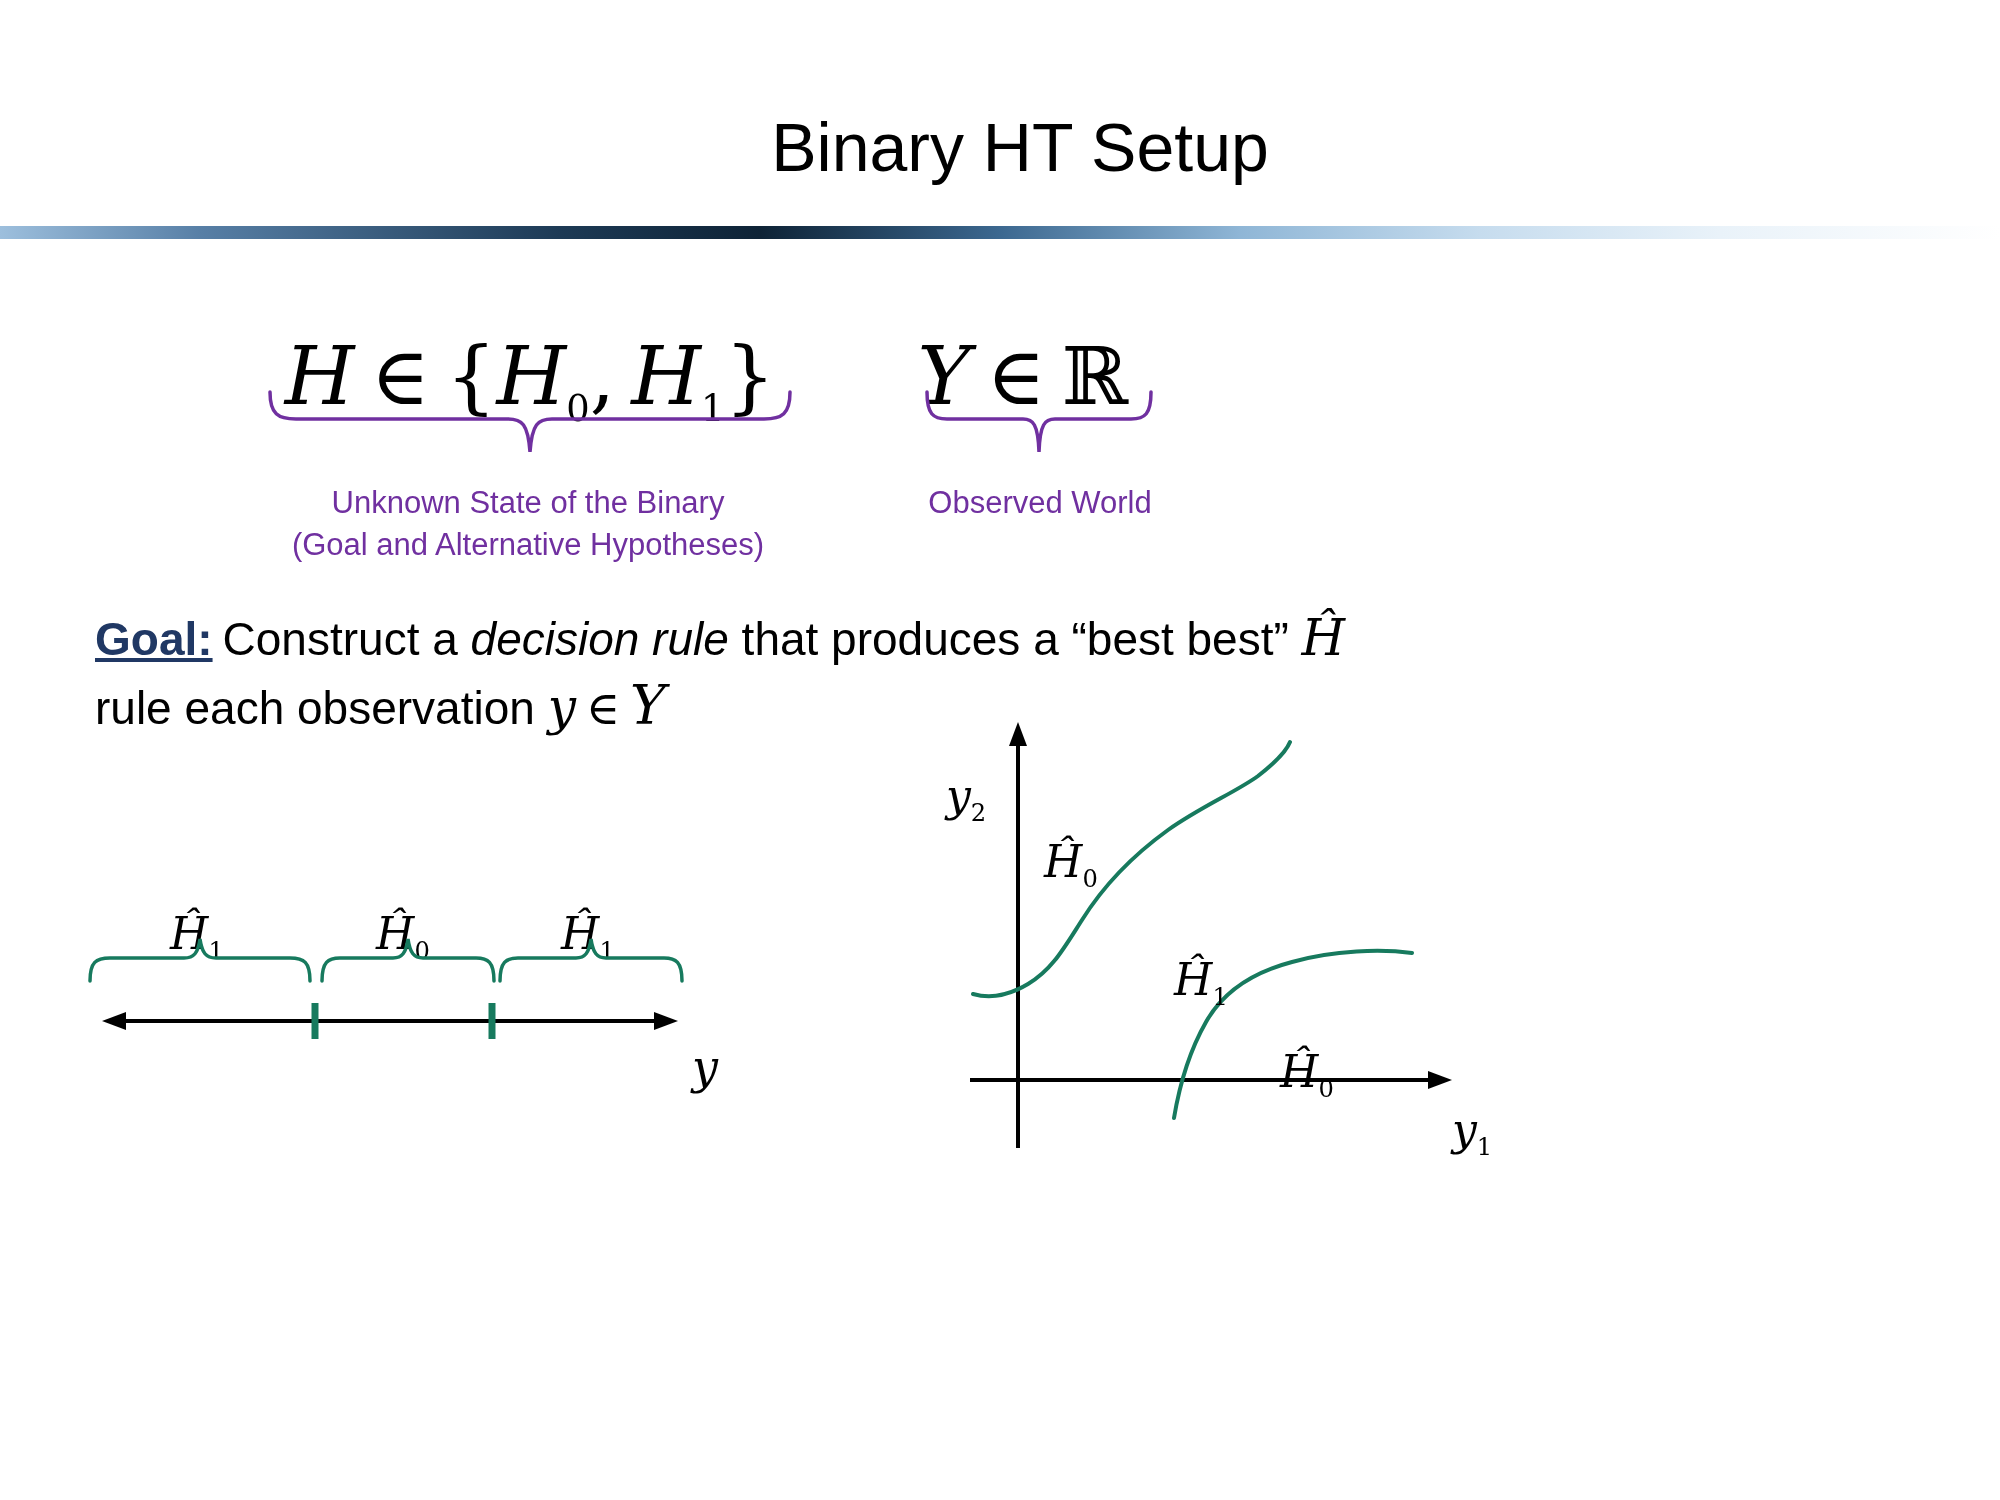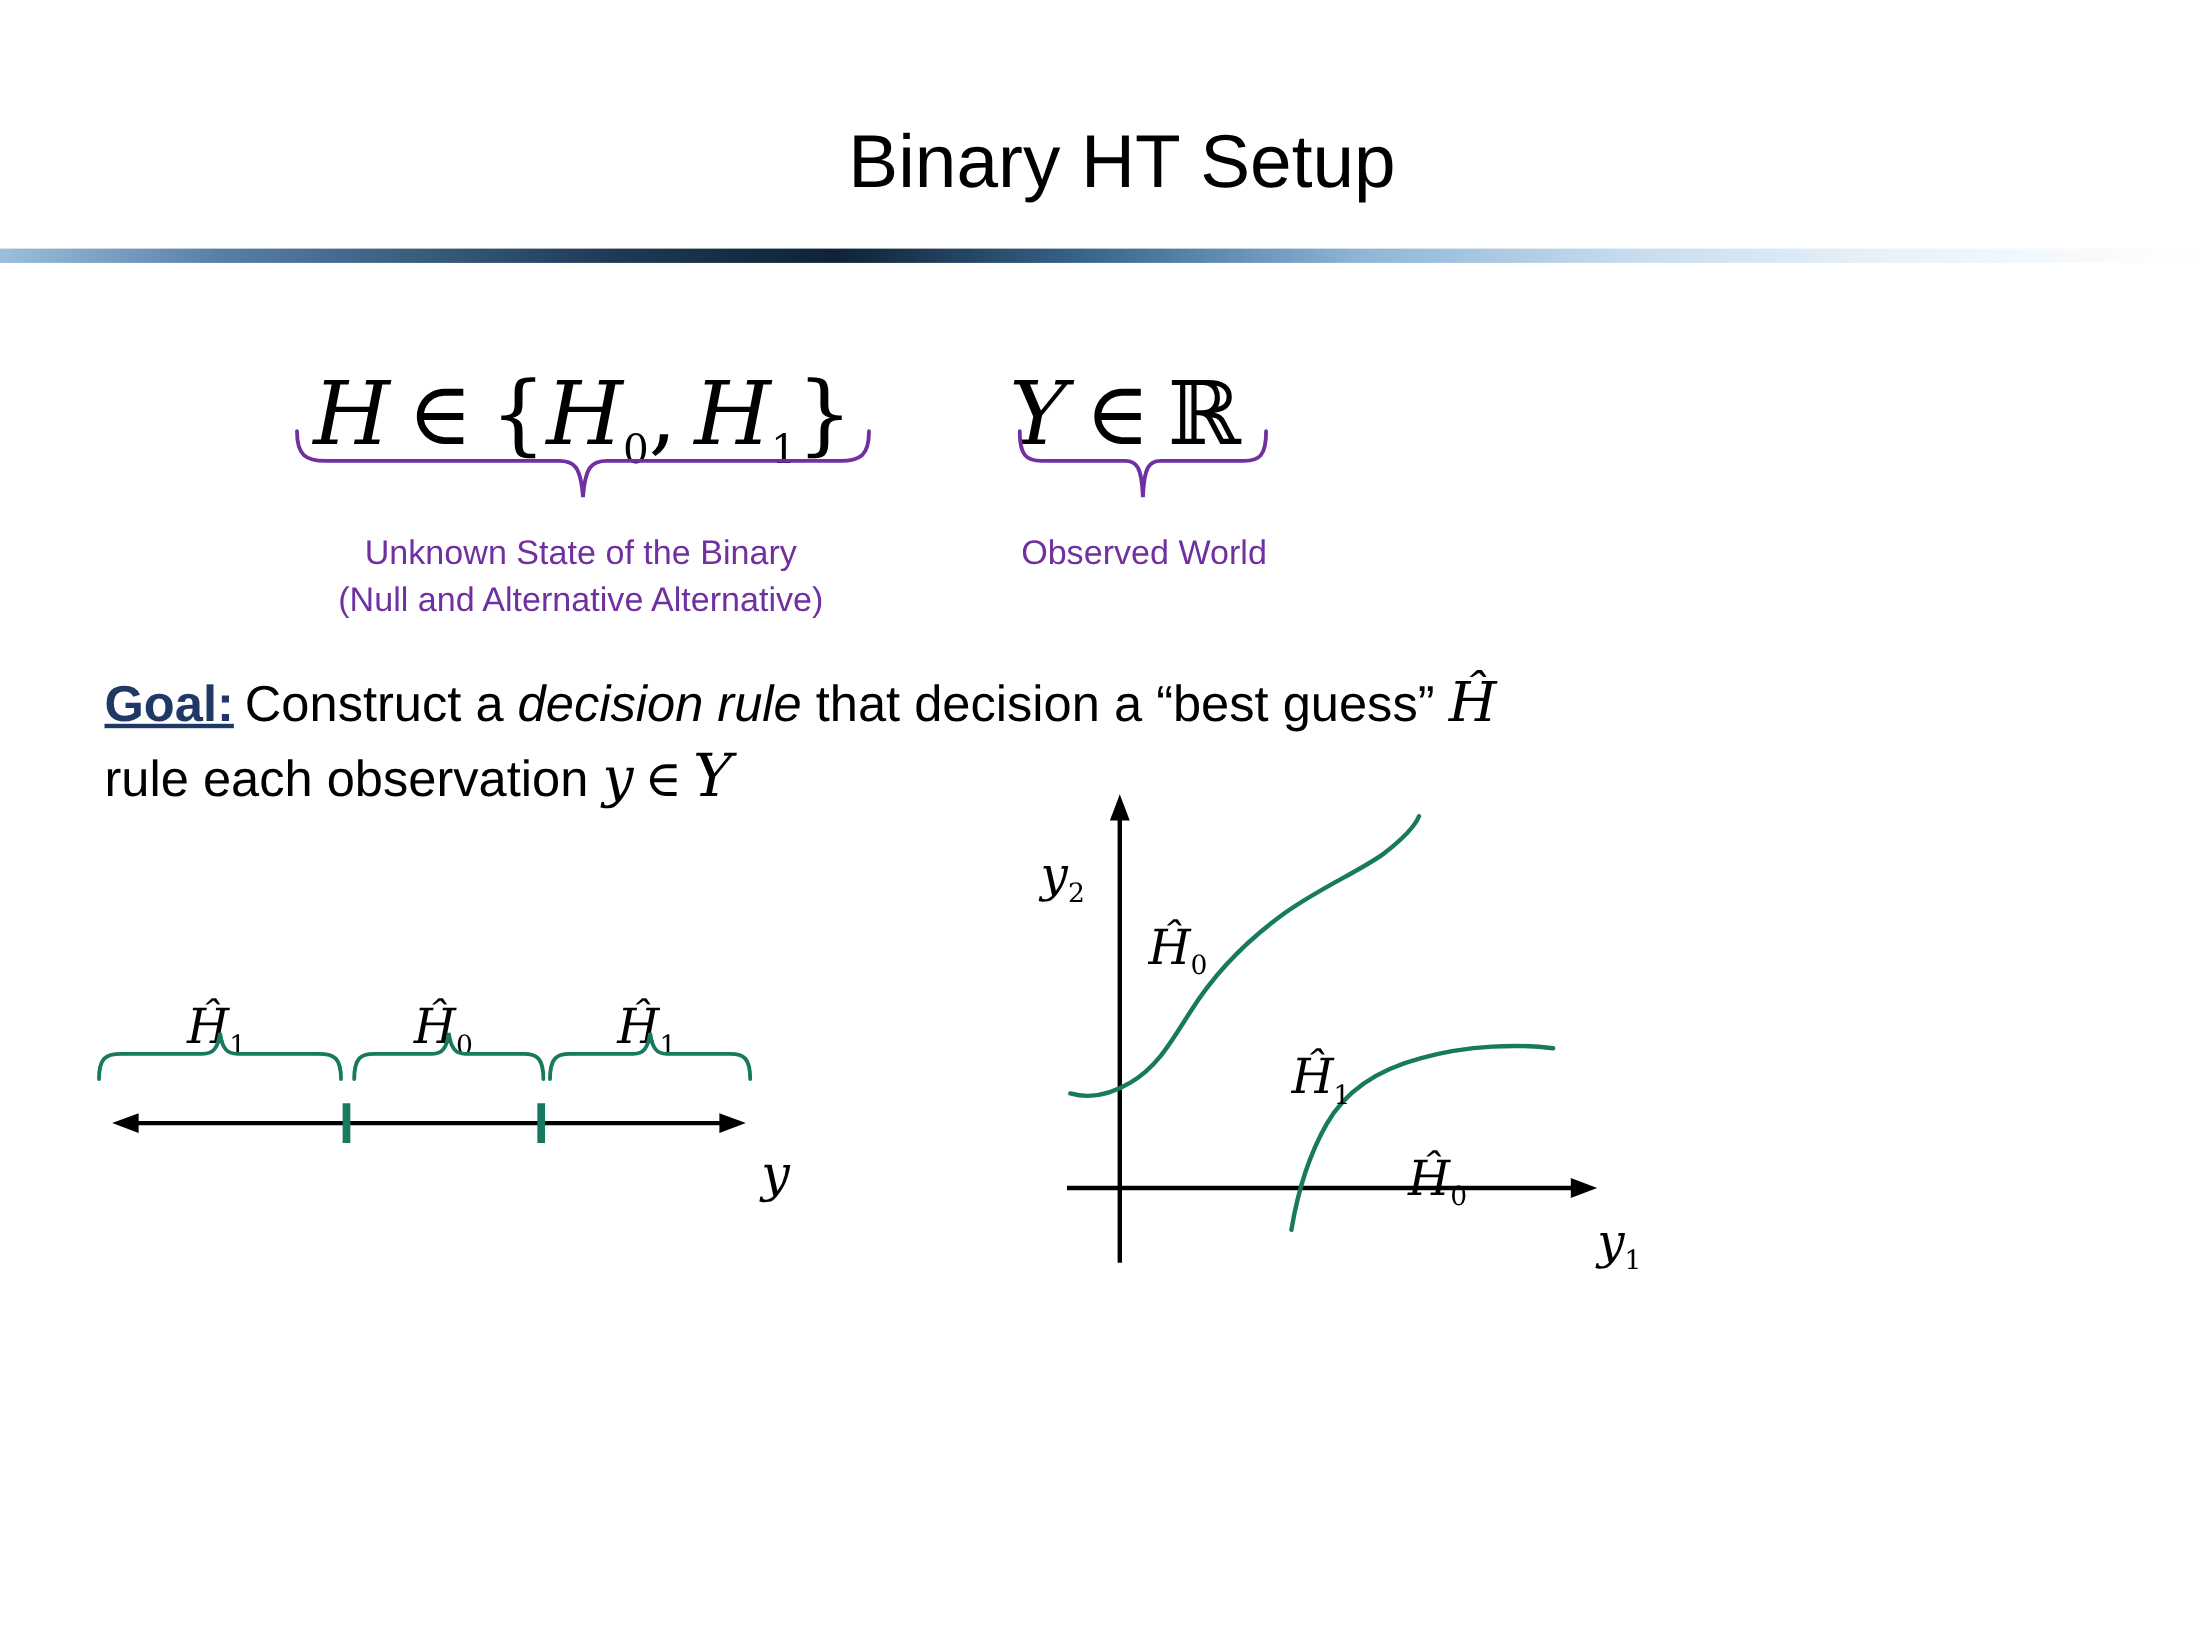--- a/index.html
+++ b/index.html
@@ -77,26 +77,26 @@
 
   <svg class="abs brace" style="top:388px;left:268px;" width="524" height="72" viewBox="0 0 524 72">
     <path d="M2,4 C2,26 10,31 28,31 L240,31 C254,31 260,36 262,64 C264,36 270,31 284,31 L496,31 C514,31 522,26 522,4"></path>
   </svg>
   <svg class="abs brace" style="top:388px;left:925px;" width="228" height="72" viewBox="0 0 228 72">
     <path d="M2,4 C2,26 8,31 22,31 L98,31 C108,31 113,36 114,64 C115,36 120,31 130,31 L206,31 C220,31 226,26 226,4"></path>
   </svg>
 
   <div class="abs purple-note note-left">
     <div>Unknown State of the Binary</div>
-    <div>(Null and Alternative Alternative)</div>
+    <div>(Goal and Alternative Hypotheses)</div>
   </div>
   <div class="abs purple-note note-right">Observed World</div>
 
   <div class="abs goal">
-    <span class="goal-label">Goal:</span><span>Construct a </span><span class="it">decision rule</span><span> that decision a “best guess” </span><span class="goal-math">Ĥ</span>
+    <span class="goal-label">Goal:</span><span>Construct a </span><span class="it">decision rule</span><span> that produces a “best best” </span><span class="goal-math">Ĥ</span>
     <br>
     <span>rule each observation </span><span class="goal-math">y</span><span class="goal-sym">∈</span><span class="goal-math caly">Y</span>
   </div>
 
   <div class="abs nl-label nl-label-1 math">
     <span class="it">Ĥ</span><sub>1</sub>
   </div>
   <div class="abs nl-label nl-label-2 math">
     <span class="it">Ĥ</span><sub>0</sub>
   </div>

